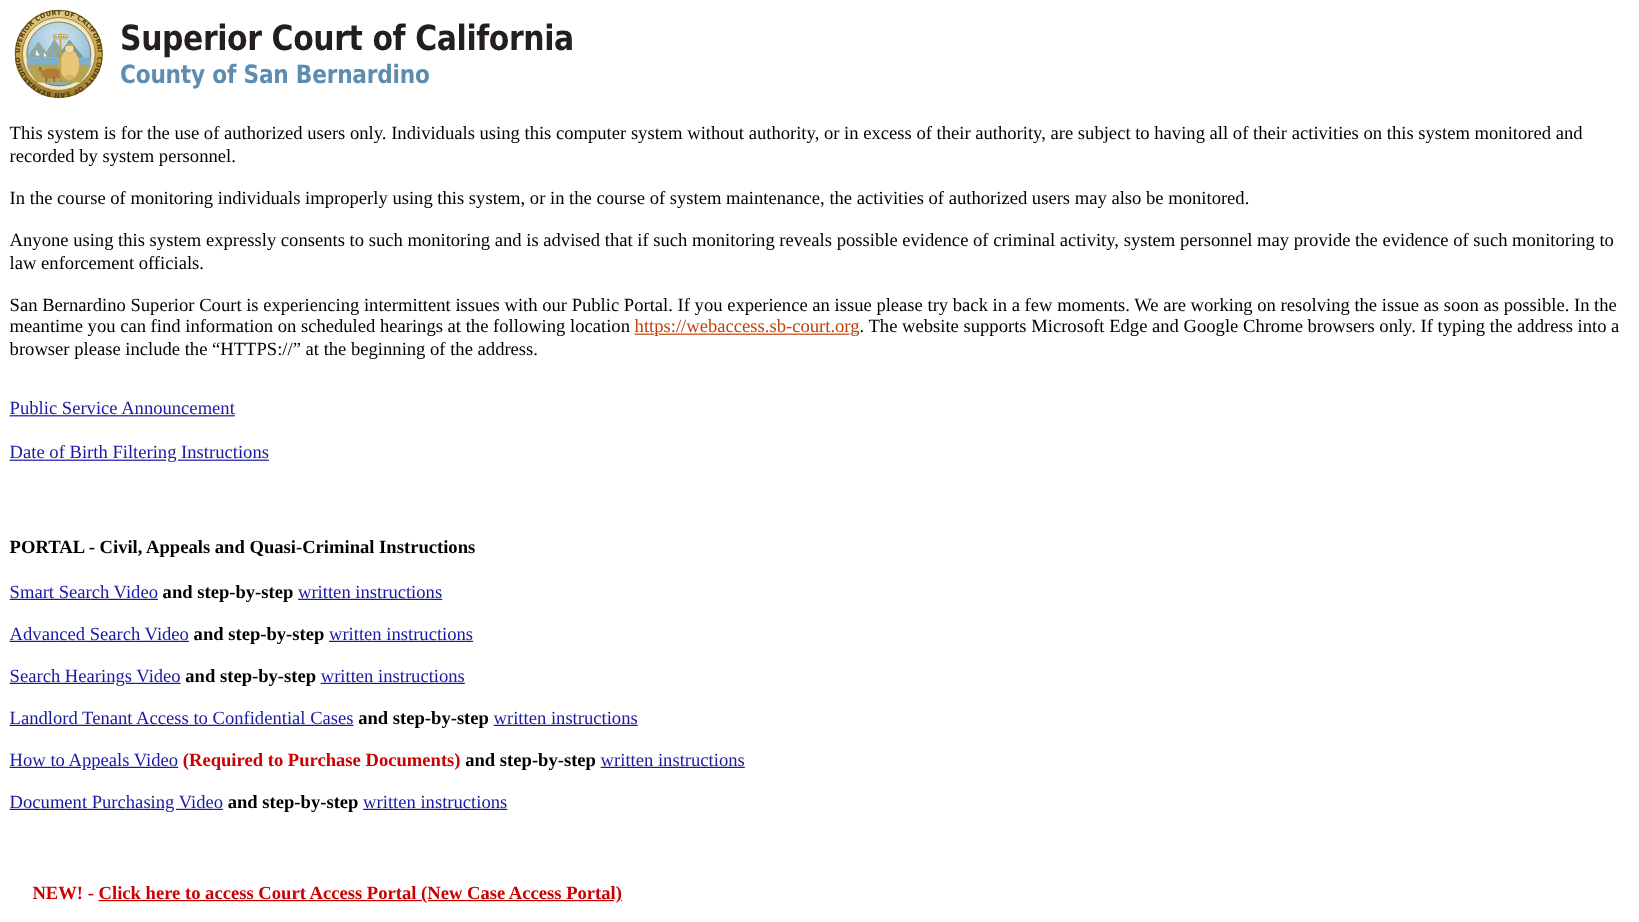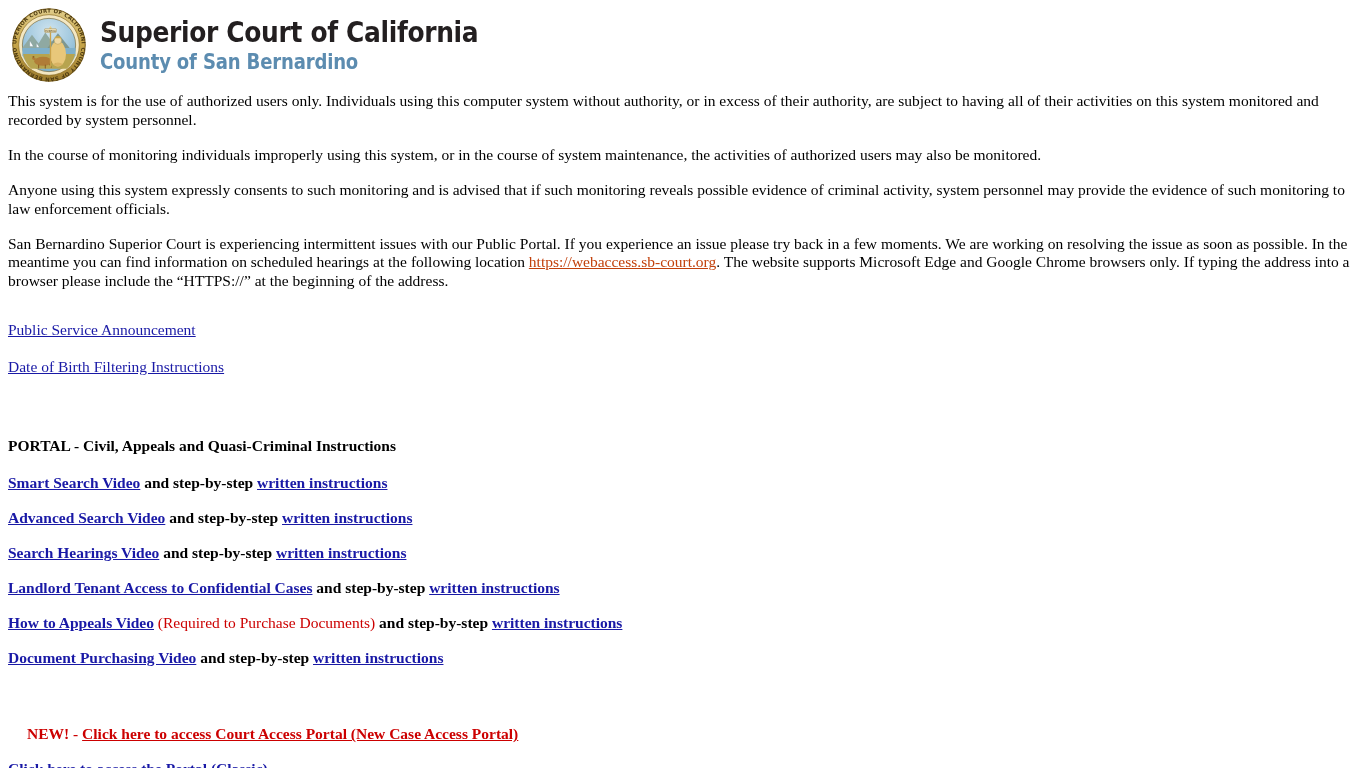--- a/index.html
+++ b/index.html
@@ -64,35 +64,35 @@
 
   
   #content {
     padding: 0 8px;
   }
   p.para {
     margin: 0 0 16px 0;
     padding: 0;
     max-width: 1350px;
   }
-  p.para:first-child { margin-top: 0; }
+  p.para:first-child { margin-top: 11px; }
 
   .linkline {
     margin: 0 0 18px 0;
   }
 
   a {
     color: #1919a6;
     text-decoration: underline;
   }
   a.plainlink {
     font-weight: normal;
   }
   a.boldlink {
-    font-weight: bold;
+    font-weight: normal;
     margin-top: 8px;
   }
   a.redlink {
     color: #cc0000;
     font-weight: bold;
     text-decoration: underline;
   }
   a.inline-url {
     color: #c2410c;
     text-decoration: underline;
@@ -102,21 +102,21 @@
   #portal-heading {
     font-weight: bold;
     margin: 0 0 18px 0;
   }
   .instr-line {
     font-weight: bold;
     margin: 0 0 16px 0;
   }
   .red-note {
     color: #cc0000;
-    font-weight: normal;
+    font-weight: bold;
     margin-top: 28px;
   }
   .new-flag {
     color: #cc0000;
     font-weight: bold;
     margin-left: 19px;
   }
   .spacer-lg { height: 42px; }
   .spacer-sm { height: 14px; }
 </style>

